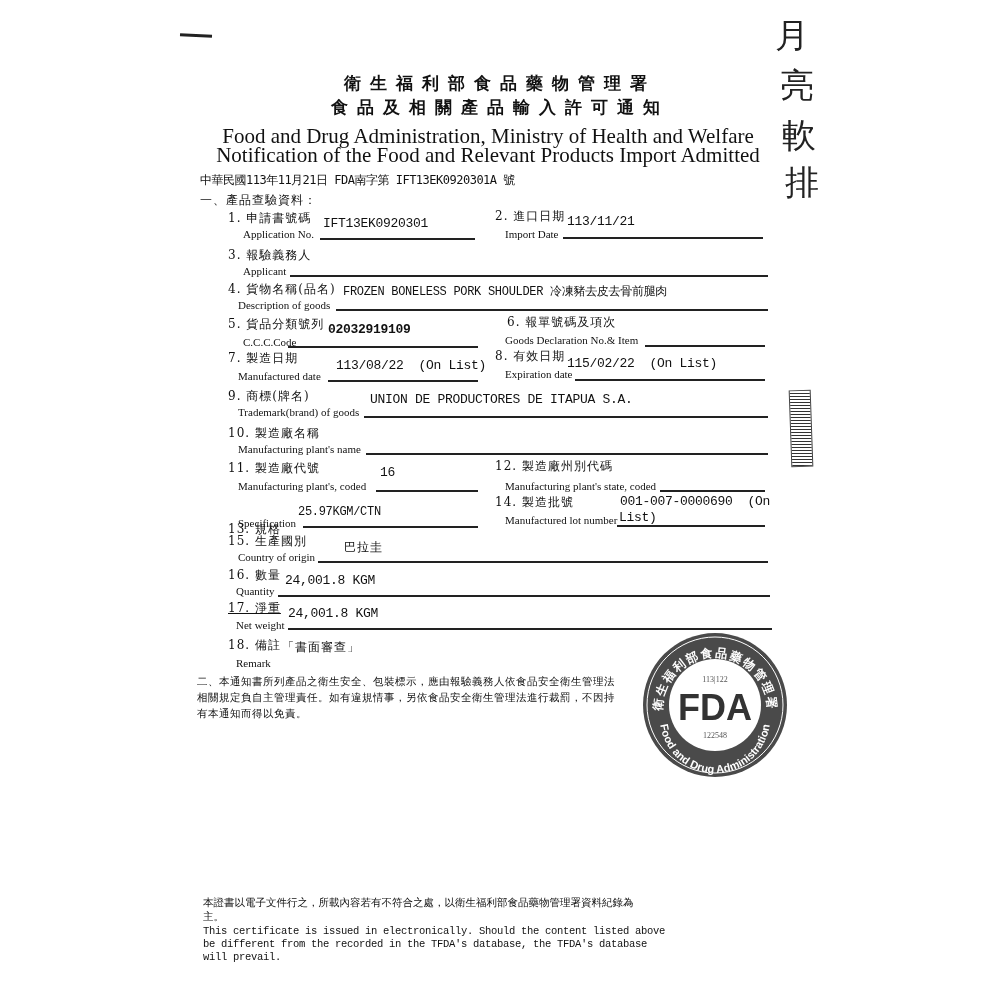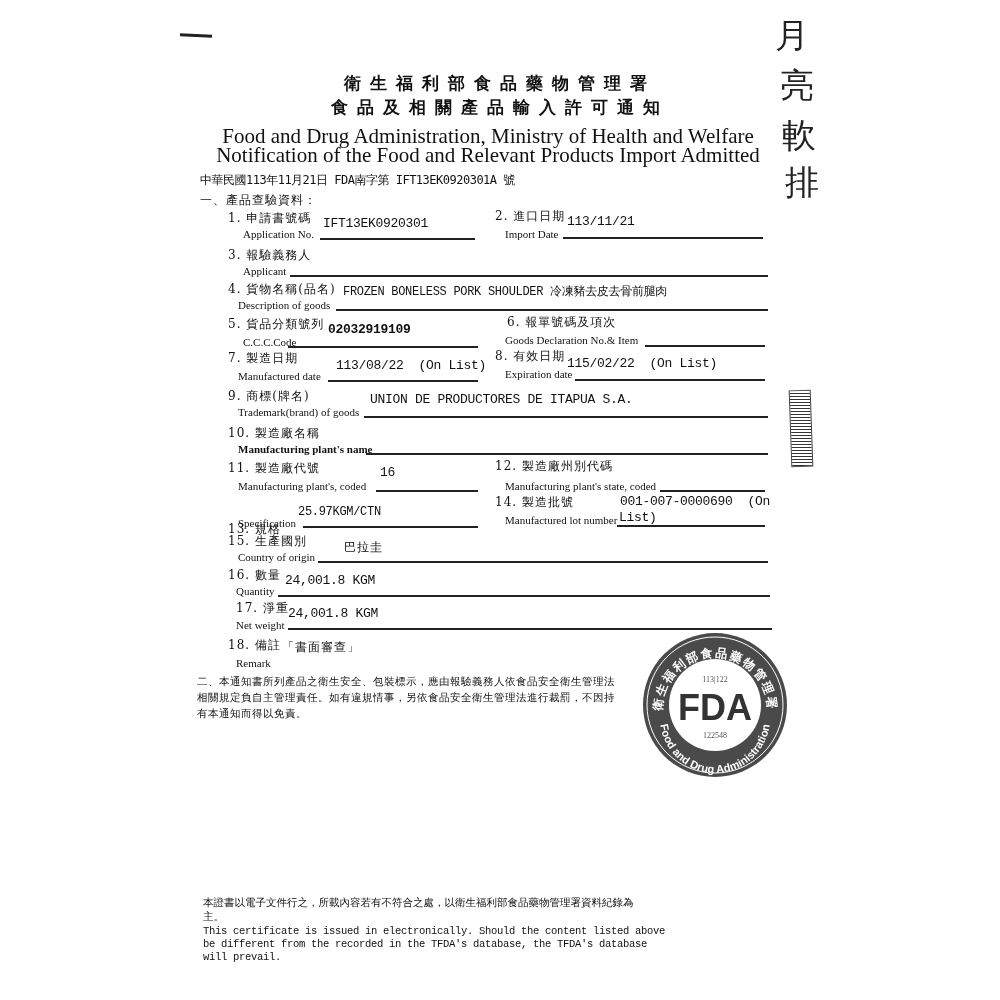--- a/index.html
+++ b/index.html
@@ -96,21 +96,21 @@
 
 <div class="field" style="left:228px; top:388px;">
   <div class="abs zh" style="left:0; top:0; white-space:nowrap;">9. 商標(牌名)</div>
   <div class="abs en" style="left:10px; top:18px; white-space:nowrap;">Trademark(brand) of goods</div>
   <div class="abs val" style="left:142px; top:4px; white-space:nowrap;">UNION DE PRODUCTORES DE ITAPUA S.A.</div>
   <div class="abs line" style="left:136px; top:28px; width:404px;"></div>
 </div>
 
 <div class="field" style="left:228px; top:425px;">
   <div class="abs zh" style="left:0; top:0; white-space:nowrap;">10. 製造廠名稱</div>
-  <div class="abs en" style="left:10px; top:18px; white-space:nowrap;font-weight:bold;">Manufacturing plant's name</div>
+  <div class="abs en" style="left:10px; top:18px; white-space:nowrap;">Manufacturing plant's name</div>
   <div class="abs val" style="left:145px; top:4px;"></div>
   <div class="abs line" style="left:138px; top:28px; width:402px;"></div>
 </div>
 
 <div class="field" style="left:228px; top:460px;">
   <div class="abs zh" style="left:0; top:0; white-space:nowrap;">11. 製造廠代號</div>
   <div class="abs en" style="left:10px; top:20px; white-space:nowrap;">Manufacturing plant's, coded</div>
   <div class="abs val" style="left:152px; top:5px;">16</div>
   <div class="abs line" style="left:148px; top:30px; width:102px;"></div>
 </div>
@@ -143,21 +143,21 @@
 </div>
 
 <div class="field" style="left:228px; top:567px;">
   <div class="abs zh" style="left:0; top:0; white-space:nowrap;">16. 數量</div>
   <div class="abs en" style="left:8px; top:18px; white-space:nowrap;">Quantity</div>
   <div class="abs val" style="left:57px; top:6px; white-space:nowrap;">24,001.8 KGM</div>
   <div class="abs line" style="left:50px; top:28px; width:492px;"></div>
 </div>
 
 <div class="field" style="left:228px; top:600px;">
-  <div class="abs zh" style="left:8px; top:0; white-space:nowrap;">17. 淨重</div>
+  <div class="abs zh" style="left:0; top:0; white-space:nowrap;text-decoration:underline;">17. 淨重</div>
   <div class="abs en" style="left:8px; top:19px; white-space:nowrap;">Net weight</div>
   <div class="abs val" style="left:60px; top:6px; white-space:nowrap;">24,001.8 KGM</div>
   <div class="abs line" style="left:60px; top:28px; width:484px;"></div>
 </div>
 
 <div class="field" style="left:228px; top:637px;">
   <div class="abs zh" style="left:0; top:0; white-space:nowrap;">18. 備註</div>
   <div class="abs en" style="left:8px; top:20px; white-space:nowrap;">Remark</div>
   <div class="abs zh" style="left:54px; top:2px; white-space:nowrap;">「書面審查」</div>
 </div>

